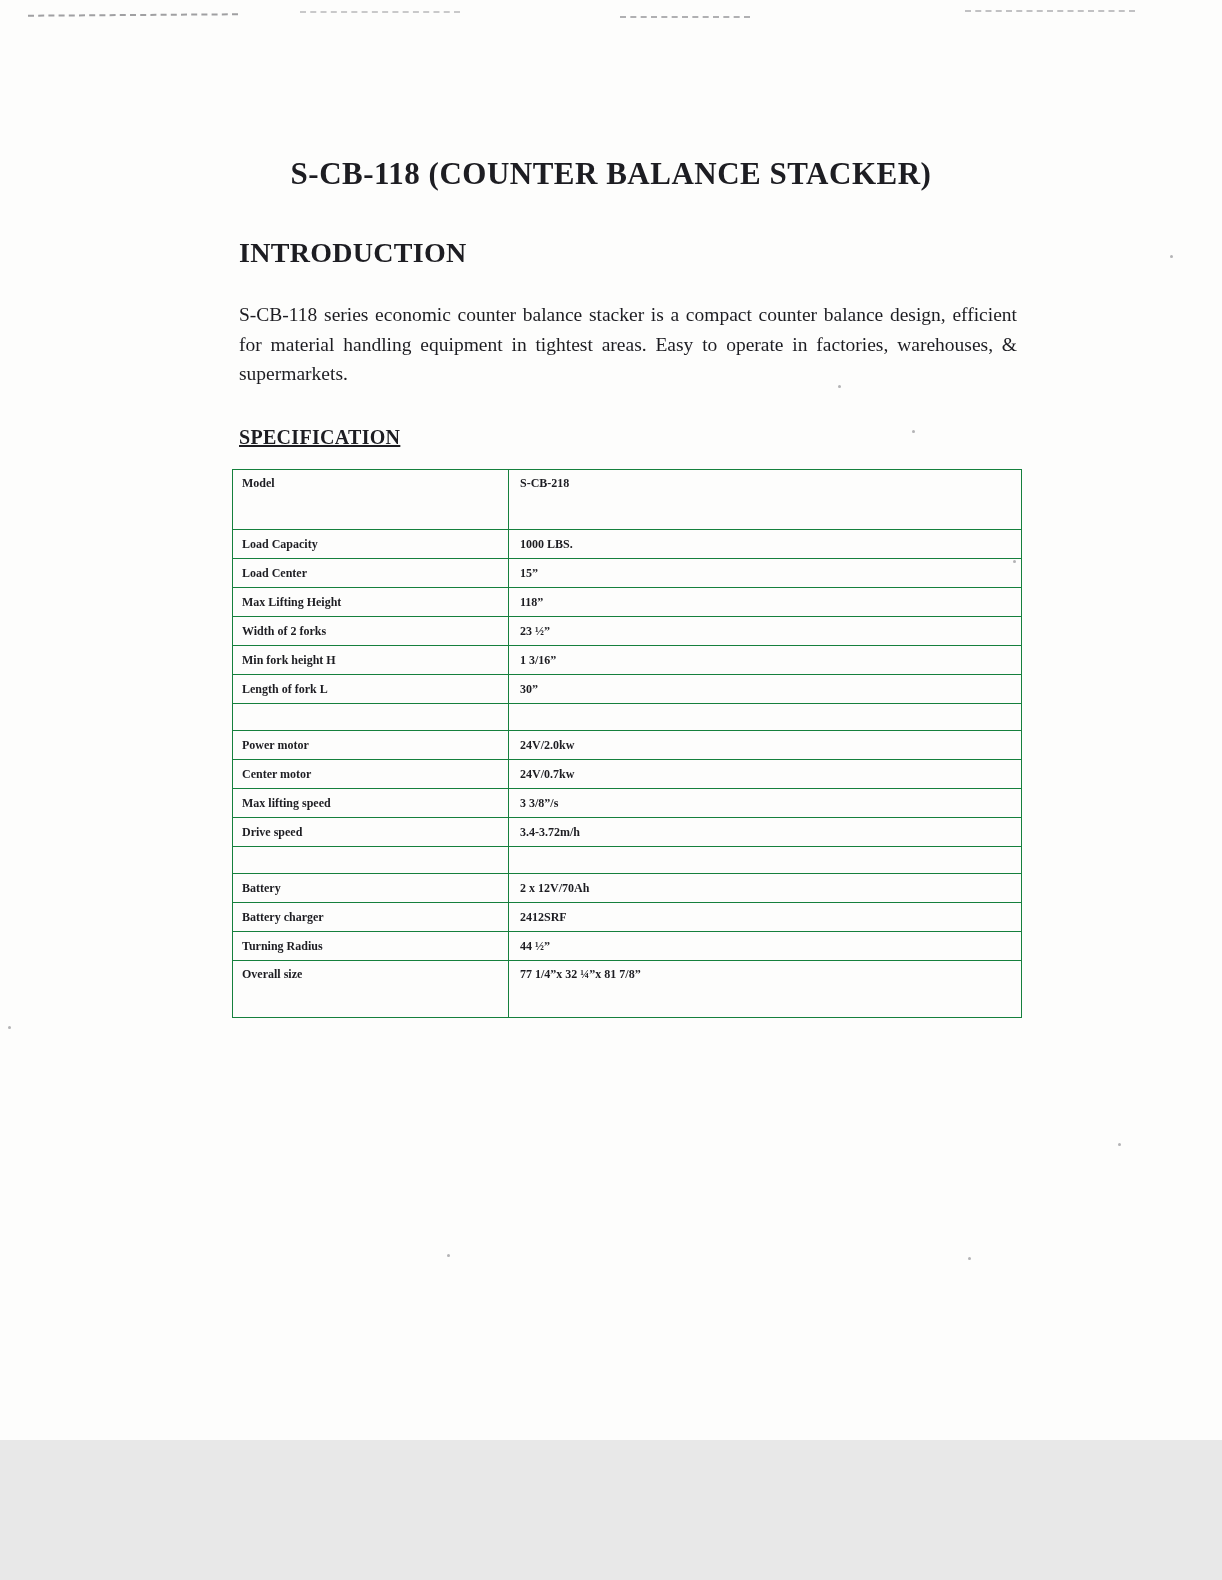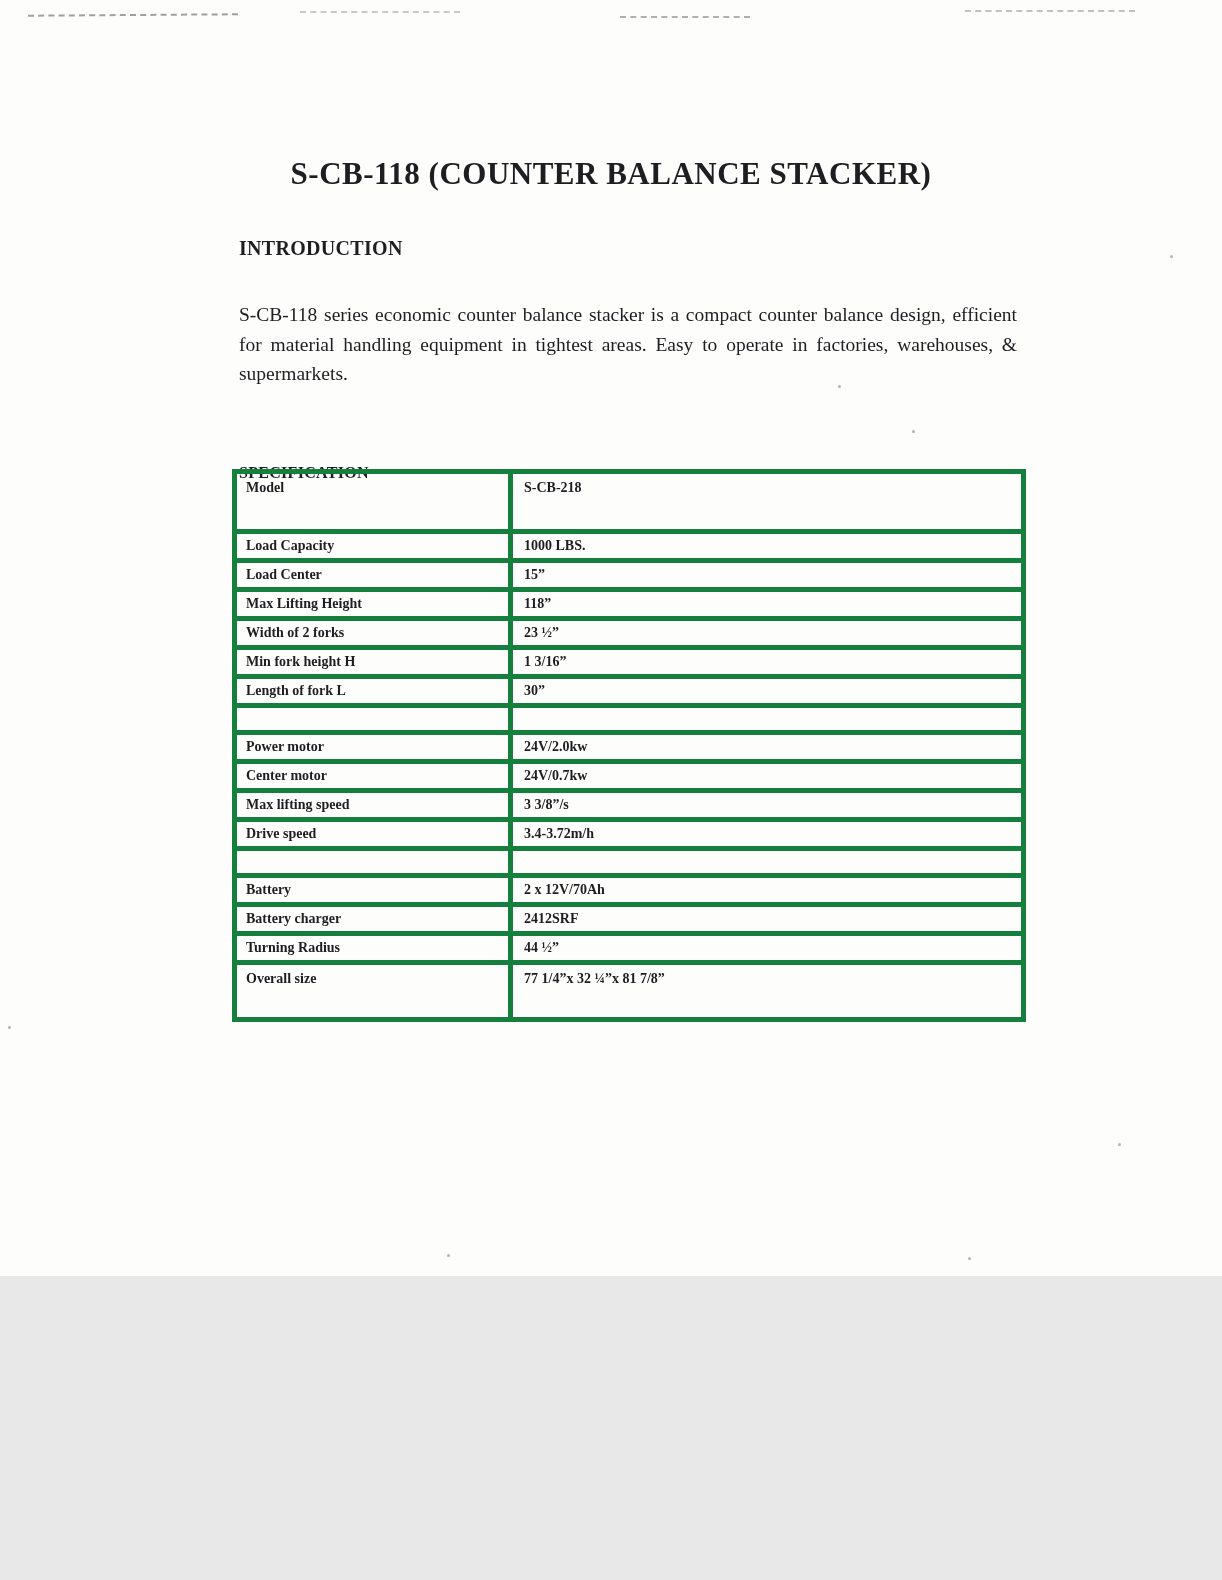--- a/index.html
+++ b/index.html
@@ -4,21 +4,21 @@
 <style>
   * { margin: 0; padding: 0; box-sizing: border-box; }
 
   html, body {
     background: #e8e8e8;
   }
 
   .page {
     position: relative;
     width: 1222px;
-    height: 1276px;
+    height: 1440px;
     margin: 0 auto;
     background: #fdfdfc;
     overflow: hidden;
     font-family: "Liberation Serif", "DejaVu Serif", serif;
     color: #1d1d22;
   }
 
   
   .scan-artifact { position: absolute; border-top: 2px dashed #55555a; opacity: 0.55; }
   .art-1 { top: 14px; left: 28px;  width: 210px; transform: rotate(-0.4deg); }
@@ -46,60 +46,61 @@
     text-align: center;
     font-size: 31px;
     font-weight: bold;
     letter-spacing: 0.5px;
   }
 
   .intro-heading {
     position: absolute;
     top: 237px;
     left: 239px;
-    font-size: 20px;
+    font-size: 28px;
     font-weight: bold;
     letter-spacing: 0.3px;
   }
 
   .intro-body {
     position: absolute;
     top: 268px;
     left: 239px;
     width: 778px;
     font-size: 19.5px;
     line-height: 1.52;
     text-align: justify;
     margin-top: 32px;
   }
 
   .spec-heading {
     position: absolute;
-    top: 464px;
+    top: 426px;
     left: 239px;
-    font-size: 16px;
-    font-weight: bold;
+    font-size: 20px;
+    font-weight: bold;
+    text-decoration: underline;
     letter-spacing: 0.3px;
   }
 
   table.spec-table {
     position: absolute;
     top: 469px;
     left: 232px;
     width: 789px;
     border-collapse: collapse;
     table-layout: fixed;
   }
 
   table.spec-table col.c-label { width: 276px; }
   table.spec-table col.c-value { width: 513px; }
 
   table.spec-table td {
-    border: 5px solid #15803d;
-    font-size: 14px;
+    border: 1px solid #15803d;
+    font-size: 12px;
     font-weight: bold;
     vertical-align: middle;
     height: 29px;
     overflow: hidden;
     white-space: nowrap;
   }
 
   table.spec-table td.label-cell { padding: 2px 6px 2px 9px; }
   table.spec-table td.value-cell { padding: 2px 6px 2px 11px; }
 

